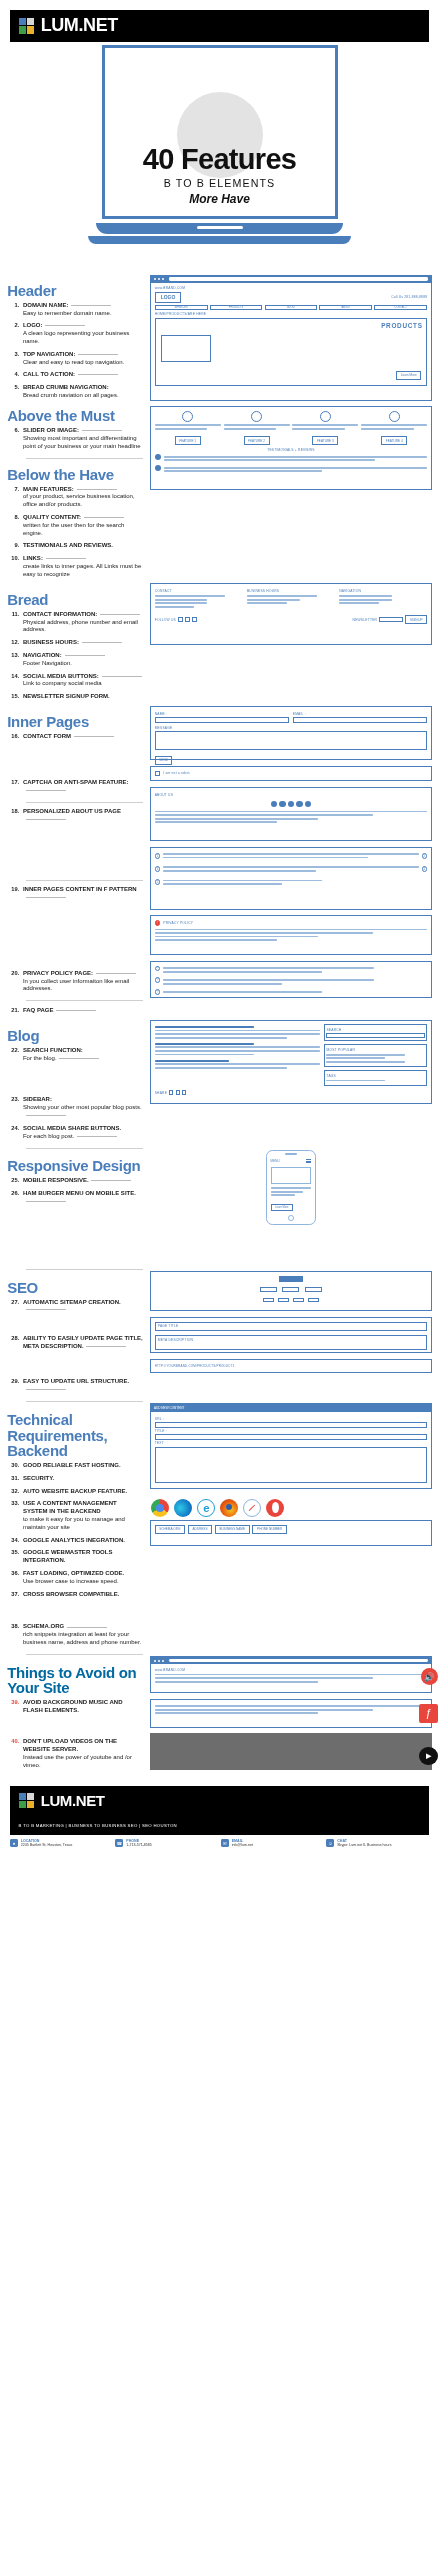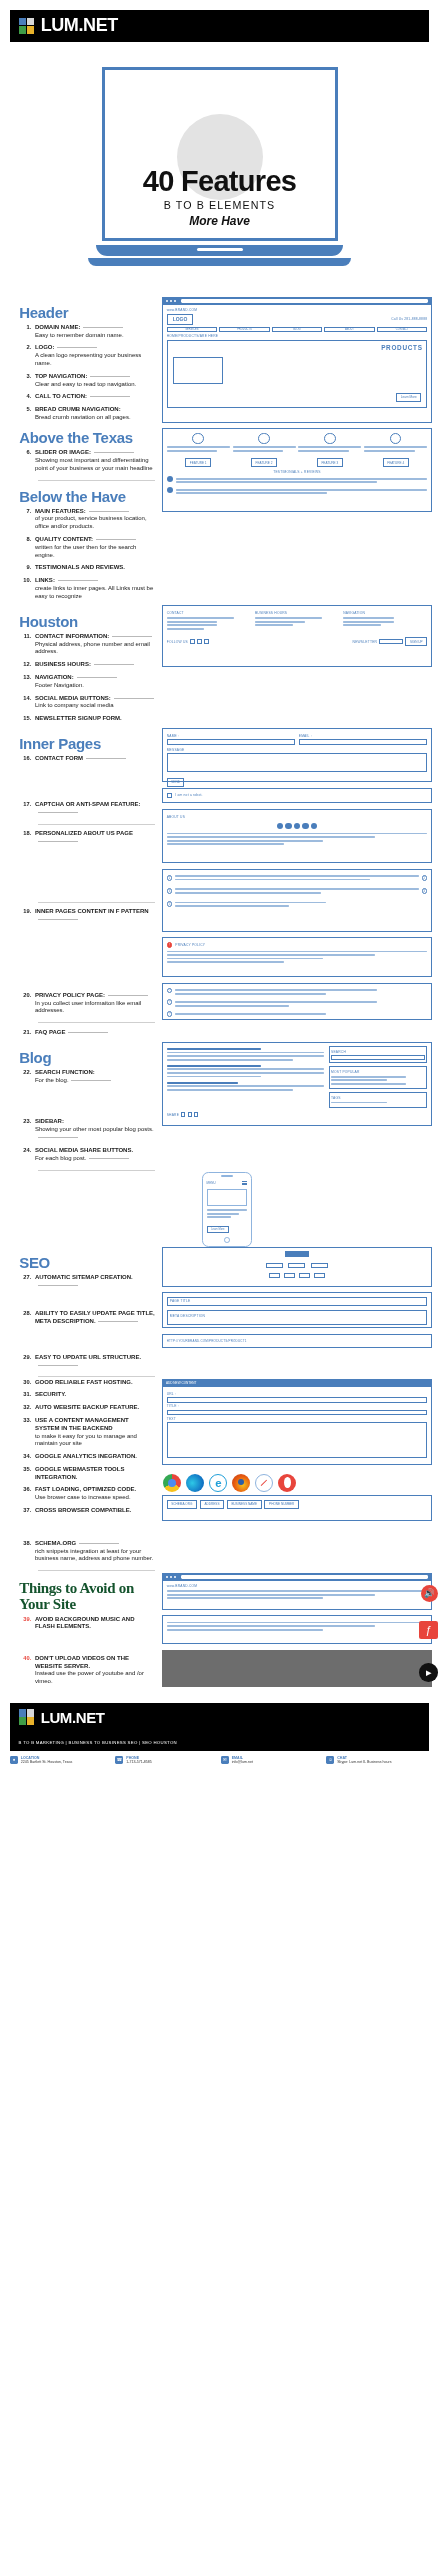--- a/index.html
+++ b/index.html
@@ -37,21 +37,21 @@
   .lm4 { background: #e8b22b; }
   .brandname {
     color: #fff;
     font-size: 18px;
     font-weight: 700;
     letter-spacing: -0.4px;
   }
 
   
   .hero {
-    margin: 25px auto 0 auto;
+    margin: 3px auto 0 auto;
     width: 236px;
     position: relative;
   }
   .hero-frame {
     border: 3.6px solid #4a7ebb;
     padding: 11.4px 7.2px 10px 7.2px;
     text-align: center;
     position: relative;
     background: #fff;
   }
@@ -107,34 +107,34 @@
   }
   .laptop .foot {
     position: absolute;
     left: -24px; right: -24px; top: 17px;
     height: 8.6px;
     background: #4a7ebb;
     border-radius: 0 0 15.7px 15.7px;
   }
 
   
-  .content { padding: 0 7.2px; margin-left: 12px; }
+  .content { padding: 0 7.2px; }
   .row { display: flex; align-items: flex-start; }
   .left { width: 140px; flex: none; padding-right: 4.3px; }
   .right { flex: 1; padding-left: 2.9px; }
 
   h2.section {
     color: #4a7ebb;
     font-size: 15px;
     font-weight: 700;
     letter-spacing: -0.3px;
     line-height: 1.05;
     margin: 8.6px 0 2.9px 0;
   }
-  h2.section.danger { color: #14532d; font-family: Liberation Serif, serif; }
+  h2.section.danger { color: #0369a1; }
   .item { display: flex; margin-bottom: 5px; font-size: 6px; line-height: 1.3; }
   .item .num {
     width: 15.7px; flex: none; text-align: right; padding-right: 3.6px;
     font-weight: 700; font-size: 5.7px;
   }
   .item .num.danger { color: #e8453c; }
   .item .body { flex: 1; }
   .item .ttl { font-weight: 700; text-transform: uppercase; }
   .item .desc { font-weight: 400; }
   .leader {
@@ -297,21 +297,21 @@
       </div>
       <div class="item">
         <span class="num">4.</span>
         <span class="body"><b class="ttl">CALL TO ACTION:</b><span class="leader"></span></span>
       </div>
       <div class="item">
         <span class="num">5.</span>
         <span class="body"><b class="ttl">BREAD CRUMB NAVIGATION:</b><br><span class="desc">Bread crumb naviation on all pages.</span></span>
       </div>
 
-      <h2 class="section">Above the Texas</h2>
+      <h2 class="section">Above the Must</h2>
       <div class="item">
         <span class="num">6.</span>
         <span class="body"><b class="ttl">SLIDER OR IMAGE:</b><span class="leader"></span><br><span class="desc">Showing most important and differentiating point of your business or your main headline</span></span>
       </div>
       <div class="rule"></div>
 
       <h2 class="section">Below the Have</h2>
       <div class="item">
         <span class="num">7.</span>
         <span class="body"><b class="ttl">MAIN FEATURES:</b><span class="leader"></span><br><span class="desc">of your product, service business location, office and/or products.</span></span>
@@ -380,21 +380,21 @@
               <div class="wf-line"></div>
               <div class="wf-line w60"></div>
             </div>
         </div>
       </div>
     </div>
   </div>
 
   <div class="row">
     <div class="left">
-      <h2 class="section">Houston</h2>
+      <h2 class="section">Bread</h2>
       <div class="item">
         <span class="num">11.</span>
         <span class="body"><b class="ttl">CONTACT INFORMATION:</b><span class="leader"></span><br><span class="desc">Physical address, phone number and email address.</span></span>
       </div>
       <div class="item">
         <span class="num">12.</span>
         <span class="body"><b class="ttl">BUSINESS HOURS:</b><span class="leader"></span></span>
       </div>
       <div class="item">
         <span class="num">13.</span>
@@ -638,20 +638,32 @@
           <span class="wf-label">SHARE</span>
           <span class="wf-sq" style="width:4.3px;height:4.3px"></span>
           <span class="wf-sq" style="width:4.3px;height:4.3px"></span>
           <span class="wf-sq" style="width:4.3px;height:4.3px"></span>
         </div>
       </div>
     </div>
   </div>
 
   <div class="row">
+    <div class="left">
+      <h2 class="section">Responsive Design</h2>
+      <div class="item">
+        <span class="num">25.</span>
+        <span class="body"><b class="ttl">MOBILE RESPONSIVE.</b><span class="leader"></span></span>
+      </div>
+      <div class="item">
+        <span class="num">26.</span>
+        <span class="body"><b class="ttl">HAM BURGER MENU ON MOBILE SITE.</b><span class="leader"></span></span>
+      </div>
+      <div class="rule" style="margin-top:64px"></div>
+    </div>
     <div class="right">
       <div class="phone">
         <div class="speaker"></div>
         <div style="display:flex;justify-content:space-between;align-items:center;margin-bottom:2.9px">
           <span class="wf-label" style="font-size:2.9px">MENU</span>
           <span style="display:inline-block">
             <span style="display:block;width:5px;height:0.9px;background:#4a7ebb;margin:0.9px 0"></span>
             <span style="display:block;width:5px;height:0.9px;background:#4a7ebb;margin:0.9px 0"></span>
             <span style="display:block;width:5px;height:0.9px;background:#4a7ebb;margin:0.9px 0"></span>
           </span>
@@ -712,20 +724,21 @@
       </div>
 
       <div class="mock" style="height:14.3px;display:flex;align-items:center">
         <span class="wf-label" style="font-size:3px">HTTP://YOURBRAND.COM/PRODUCTS/PRODUCT1</span>
       </div>
     </div>
   </div>
 
   <div class="row">
     <div class="left">
+      <h2 class="section">Technical Requirements, Backend</h2>
       <div class="item">
           <span class="num">30.</span>
           <span class="body"><b class="ttl">GOOD RELIABLE FAST HOSTING.</b></span>
         </div>
       <div class="item">
           <span class="num">31.</span>
           <span class="body"><b class="ttl">SECURITY.</b></span>
         </div>
       <div class="item">
           <span class="num">32.</span>

